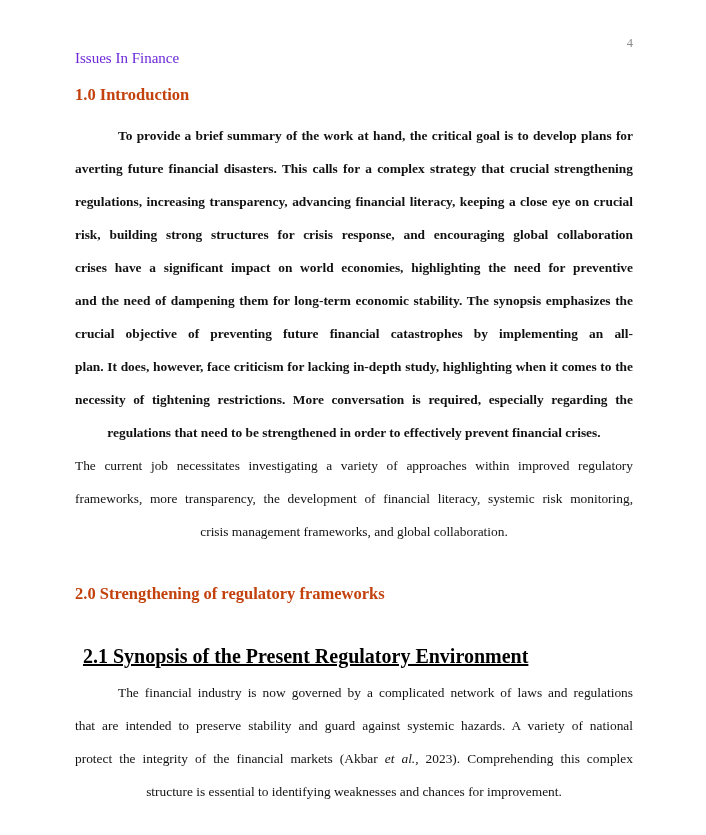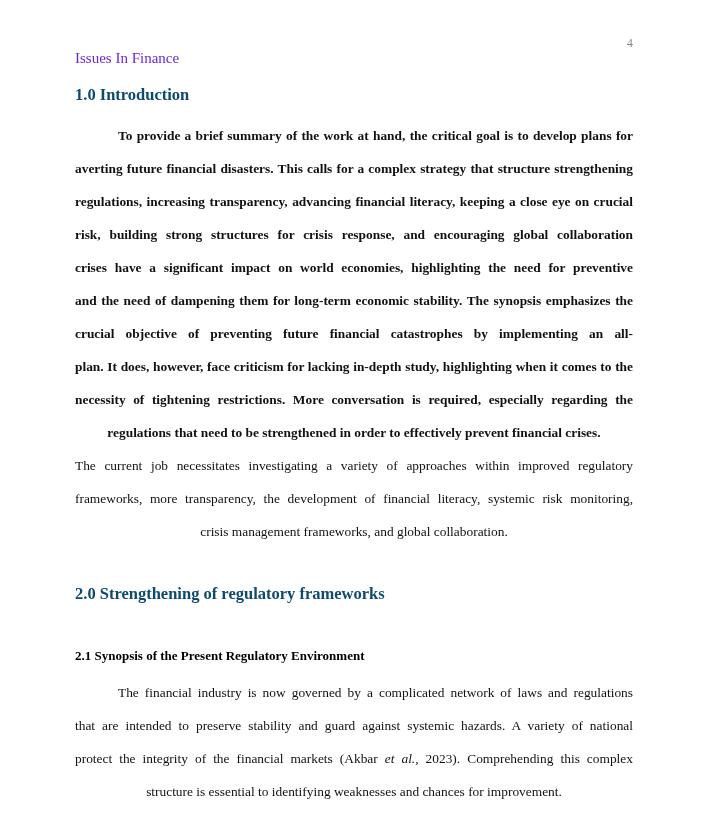--- a/index.html
+++ b/index.html
@@ -37,28 +37,29 @@
     left: 75px;
     width: 558px;
     padding-top: 84px;
     font-size: 13.4px;
   }
   .h1 {
     font-size: 16.5px;
     font-weight: bold;
     line-height: 21px;
     margin: 0;
-    color: #0c4a6e;
+    color: #c2410c;
   }
   .h2 {
-    font-size: 13px;
+    font-size: 20px;
     font-weight: bold;
     line-height: 18px;
-    margin: 43px 0 0 0;
+    margin: 43px 0 0 8px;
     color: #000000;
+    text-decoration: underline;
   }
   .para { margin: 0; }
   .h1 + .para { margin-top: 14px; font-weight: bold; }
   .para + .h1 { margin-top: 35px; }
   .h2 + .para { margin-top: 11px; }
   .line {
     height: 33px;
     line-height: 33px;
     text-align: justify;
     overflow: hidden;
@@ -78,21 +79,21 @@
 </head>
 <body>
 
 <div class="page">
   <div class="pageno">4</div>
   <div class="running-header">Issues In Finance</div>
   <div class="doc">
       <div class="h1">1.0 Introduction</div>
       <div class="para">
         <div class="line indent"><span>To provide a brief summary of the work at hand, the critical goal is to develop plans for</span></div>
-        <div class="line"><span>averting future financial disasters. This calls for a complex strategy that structure strengthening</span></div>
+        <div class="line"><span>averting future financial disasters. This calls for a complex strategy that crucial strengthening</span></div>
         <div class="line"><span>regulations, increasing transparency, advancing financial literacy, keeping a close eye on crucial</span></div>
         <div class="line"><span>risk, building strong structures for crisis response, and encouraging global collaboration Financial</span></div>
         <div class="line"><span>crises have a significant impact on world economies, highlighting the need for preventive measures</span></div>
         <div class="line"><span>and the need of dampening them for long-term economic stability. The synopsis emphasizes the</span></div>
         <div class="line"><span>crucial objective of preventing future financial catastrophes by implementing an all-encompassing</span></div>
         <div class="line"><span>plan. It does, however, face criticism for lacking in-depth study, highlighting when it comes to the</span></div>
         <div class="line"><span>necessity of tightening restrictions. More conversation is required, especially regarding the</span></div>
         <div class="line last"><span>regulations that need to be strengthened in order to effectively prevent financial crises.</span></div>
       </div>
       <div class="para">

